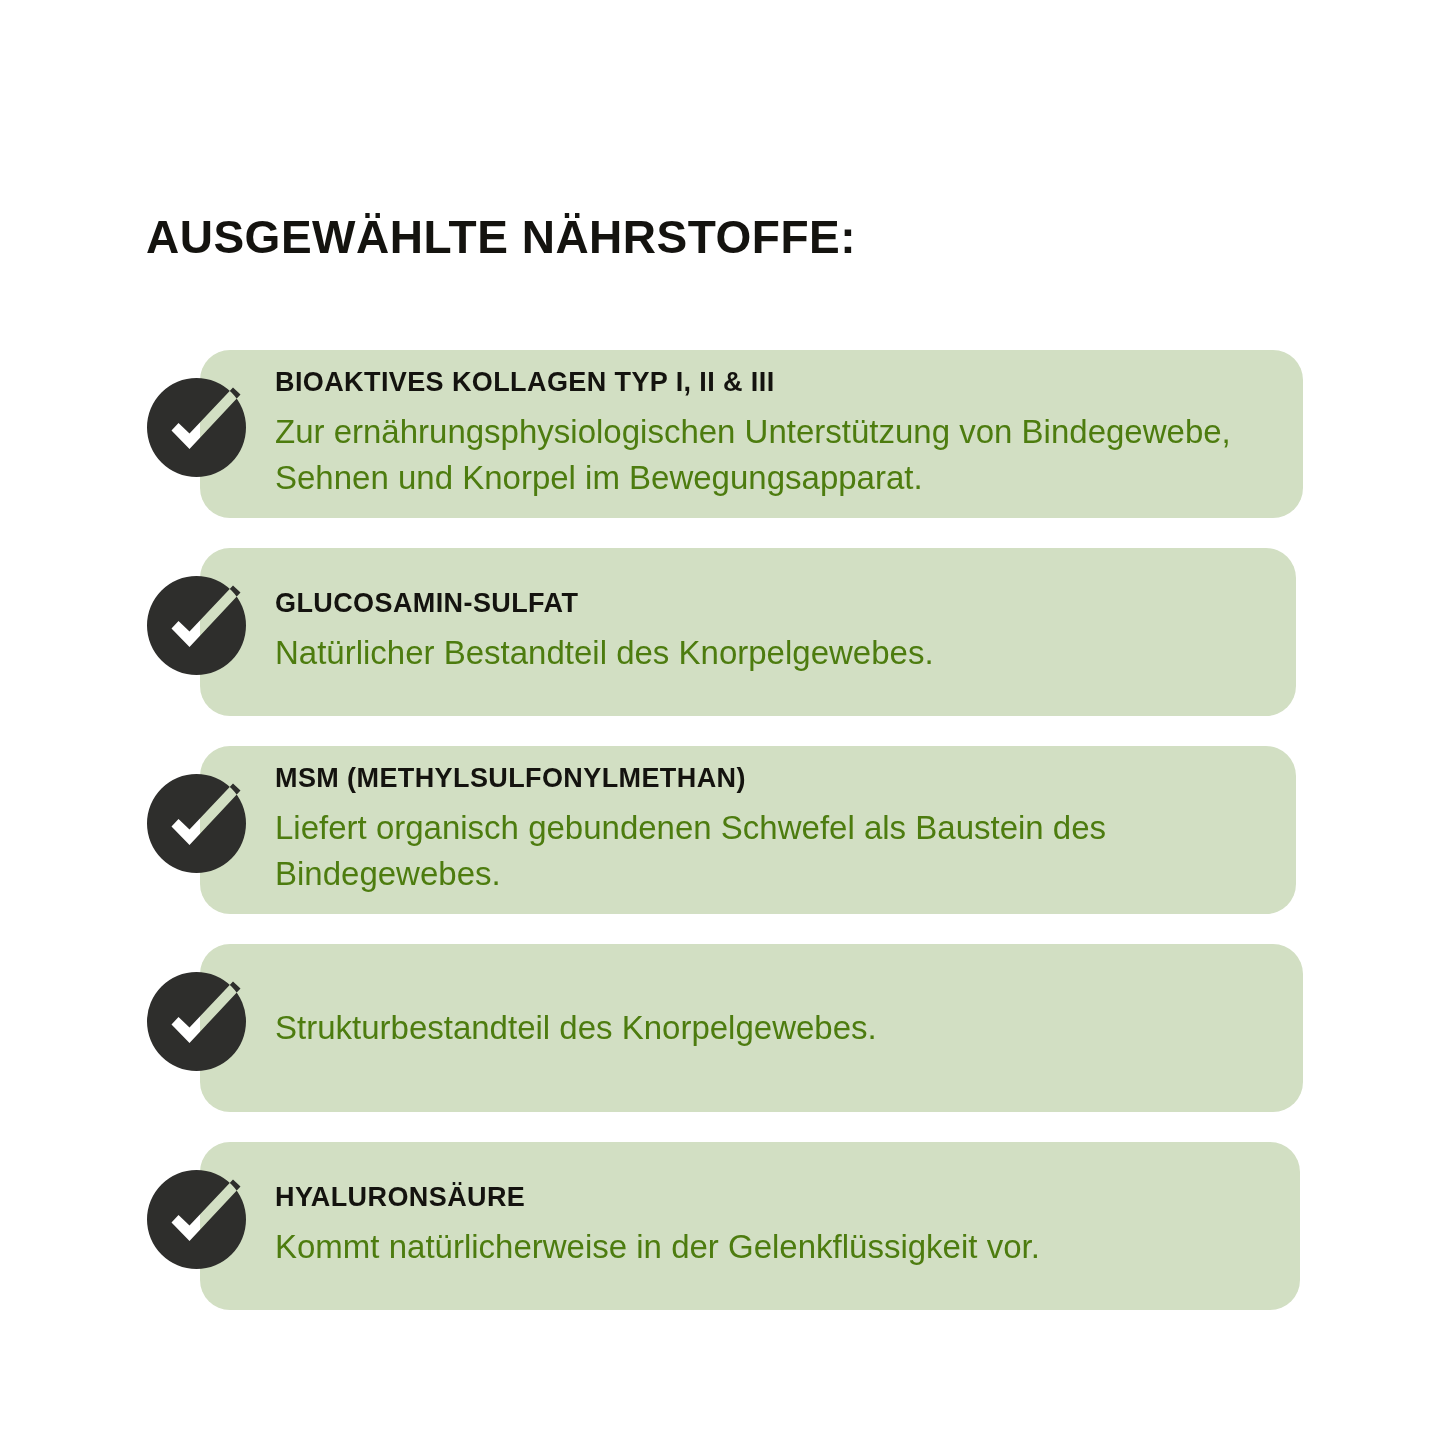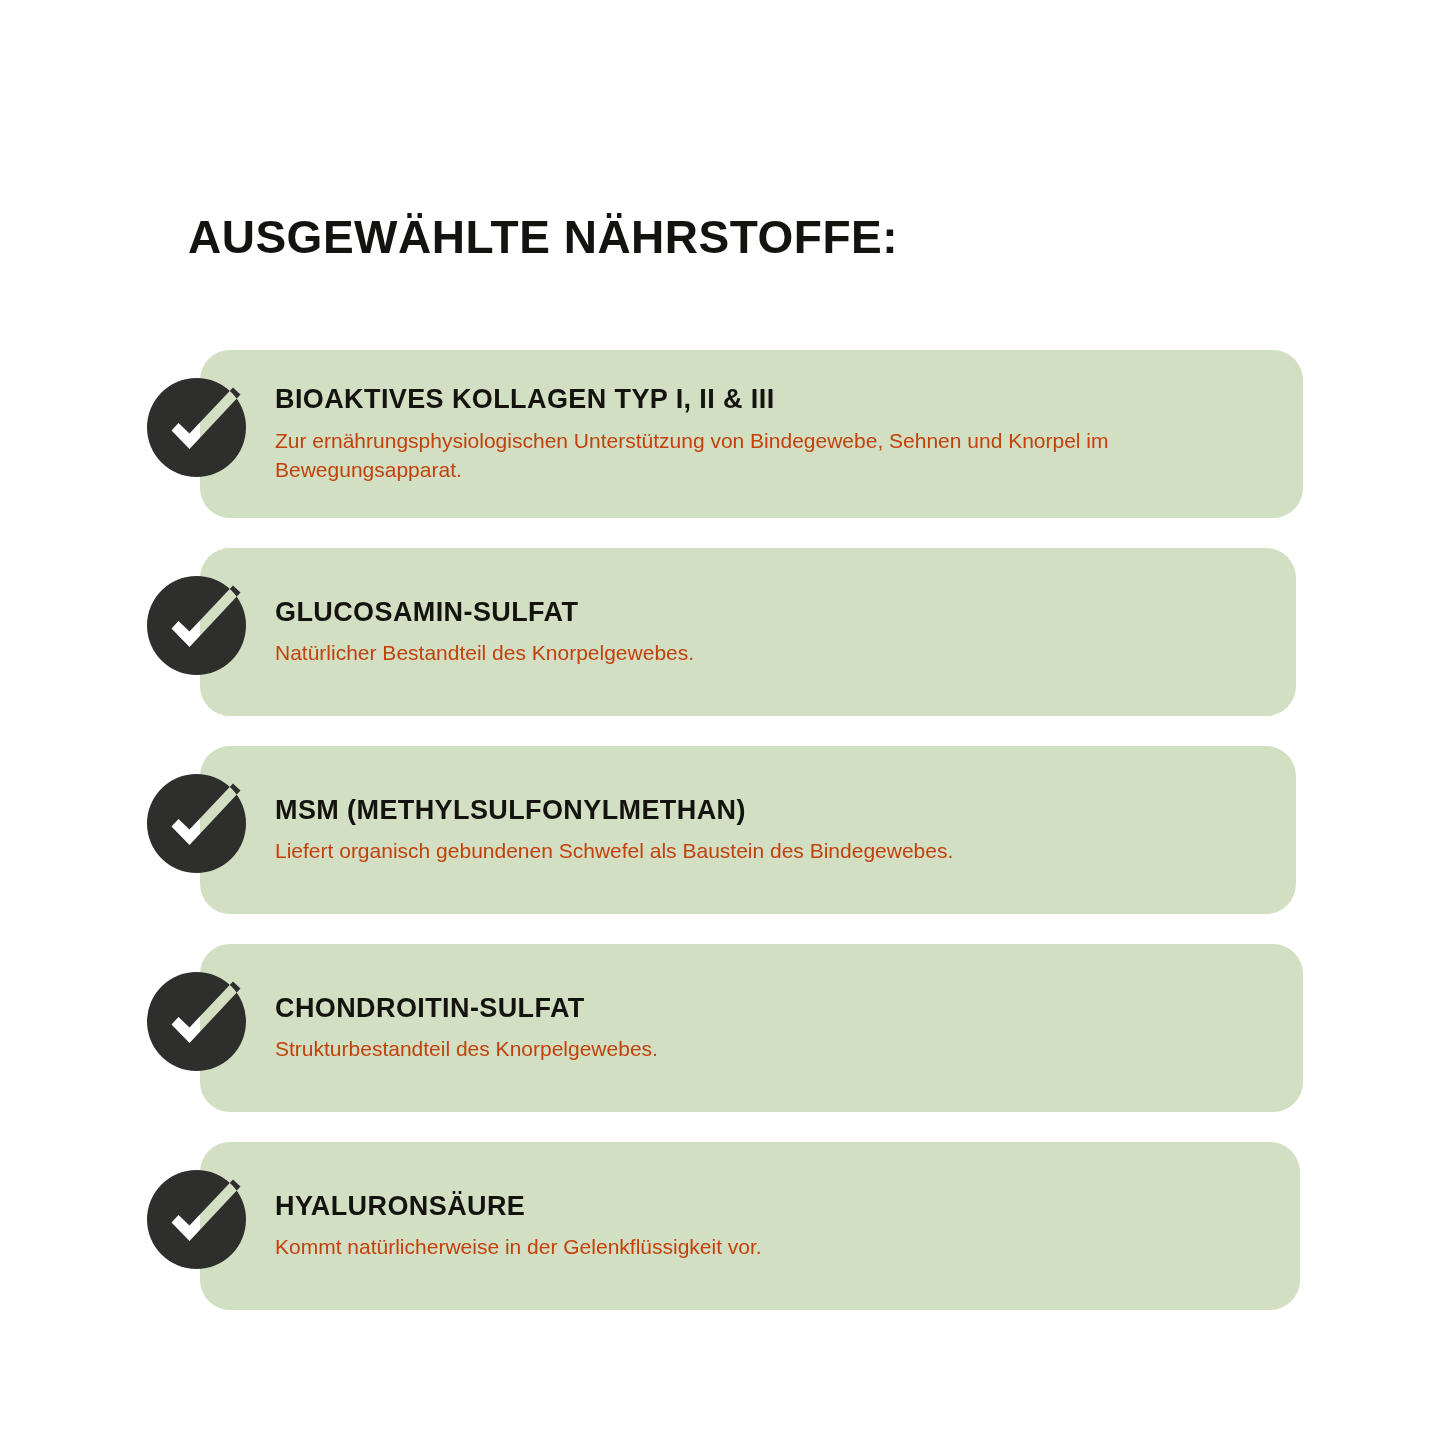--- a/index.html
+++ b/index.html
@@ -25,21 +25,20 @@
   .page-title {
     position: absolute;
     left: 146px;
     top: 212px;
     font-size: 46px;
     font-weight: 700;
     letter-spacing: 0.5px;
     color: #14130f;
     line-height: 1.1;
     white-space: nowrap;
-    margin-left: 42px;
   }
 
   
   .nutrient-list {
     position: absolute;
     left: 0;
     top: 350px;
     width: 1445px;
   }
 
@@ -97,23 +96,23 @@
   .nutrient-name {
     font-size: 27px;
     font-weight: 700;
     letter-spacing: 0.4px;
     color: #14130f;
     line-height: 1.25;
     margin-bottom: 9px;
   }
 
   .nutrient-desc {
-    font-size: 21px;
+    font-size: 33px;
     font-weight: 400;
-    color: #c2410c;
+    color: #4d7c0f;
     line-height: 1.42;
     max-width: 960px;
   }
 </style>
 </head>
 <body>
 
 <div class="page">
 
   <div class="page-title">AUSGEWÄHLTE NÄHRSTOFFE:</div>
@@ -164,21 +163,20 @@
 
     <div class="nutrient-card">
       <div class="card-body"></div>
       <div class="check-badge">
         <svg viewBox="0 0 99 99" xmlns="http://www.w3.org/2000/svg">
           <path d="M49.5 0 A49.5 49.5 0 1 0 49.5 99 A49.5 49.5 0 1 0 49.5 0 Z
                    M24.5 52.5 L31.5 45 L42.5 55.5 L86 9.5 L93.5 16.5 L42.5 71 Z" fill="#2e2e2c" fill-rule="evenodd"></path>
         </svg>
       </div>
       <div class="card-text">
-        <div class="nutrient-name">CHONDROITIN-SULFAT</div>
         <div class="nutrient-desc">Strukturbestandteil des Knorpelgewebes.</div>
       </div>
     </div>
 
     <div class="nutrient-card">
       <div class="card-body"></div>
       <div class="check-badge">
         <svg viewBox="0 0 99 99" xmlns="http://www.w3.org/2000/svg">
           <path d="M49.5 0 A49.5 49.5 0 1 0 49.5 99 A49.5 49.5 0 1 0 49.5 0 Z
                    M24.5 52.5 L31.5 45 L42.5 55.5 L86 9.5 L93.5 16.5 L42.5 71 Z" fill="#2e2e2c" fill-rule="evenodd"></path>

